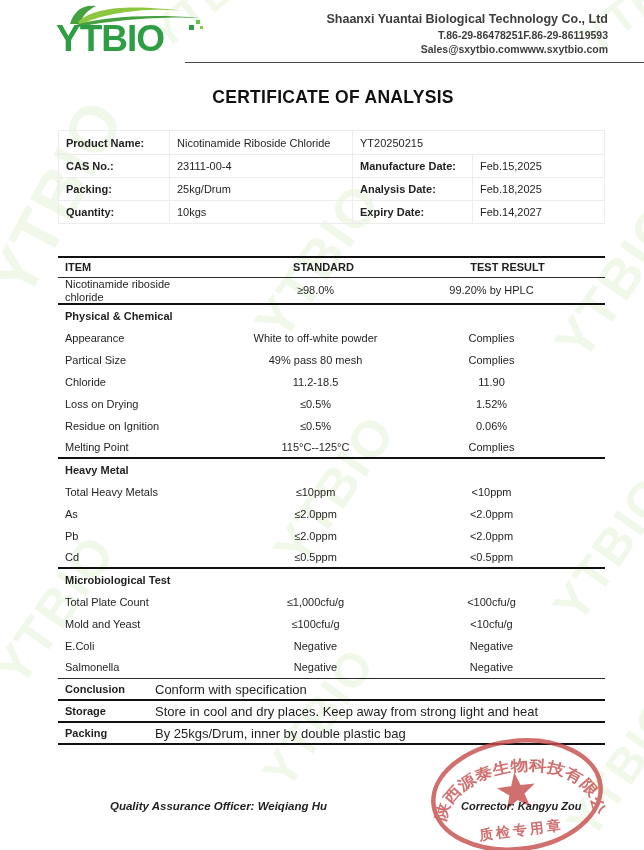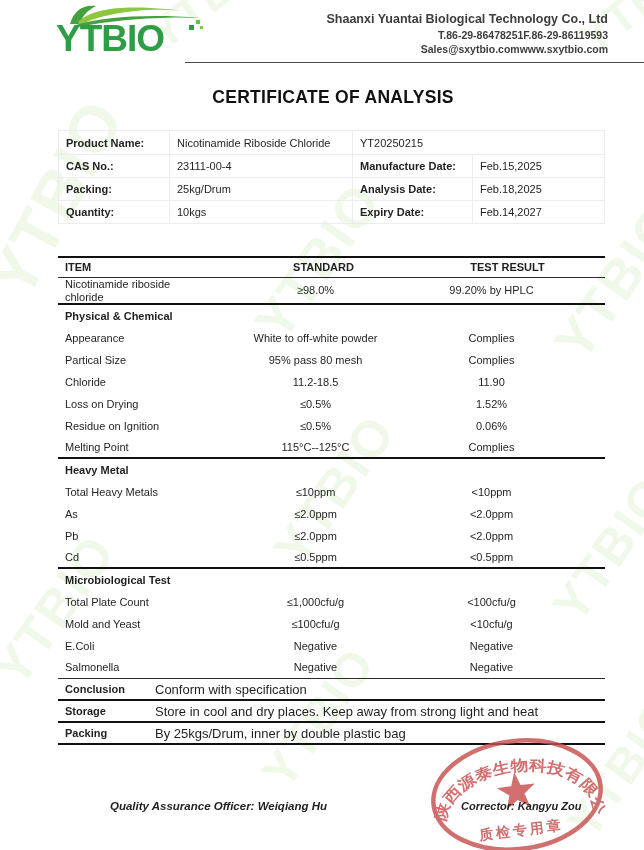--- a/index.html
+++ b/index.html
@@ -166,21 +166,21 @@
         <div class="trow section-row">
           <div class="section-title">Physical &amp; Chemical</div>
         </div>
         <div class="trow">
           <div class="cell item">Appearance</div>
           <div class="cell standard">White to off-white powder</div>
           <div class="cell result">Complies</div>
         </div>
         <div class="trow">
           <div class="cell item">Partical Size</div>
-          <div class="cell standard">95% pass 80 mesh</div>
+          <div class="cell standard">49% pass 80 mesh</div>
           <div class="cell result">Complies</div>
         </div>
         <div class="trow">
           <div class="cell item">Chloride</div>
           <div class="cell standard">11.2-18.5</div>
           <div class="cell result">11.90</div>
         </div>
         <div class="trow">
           <div class="cell item">Loss on Drying</div>
           <div class="cell standard">≤0.5%</div>

